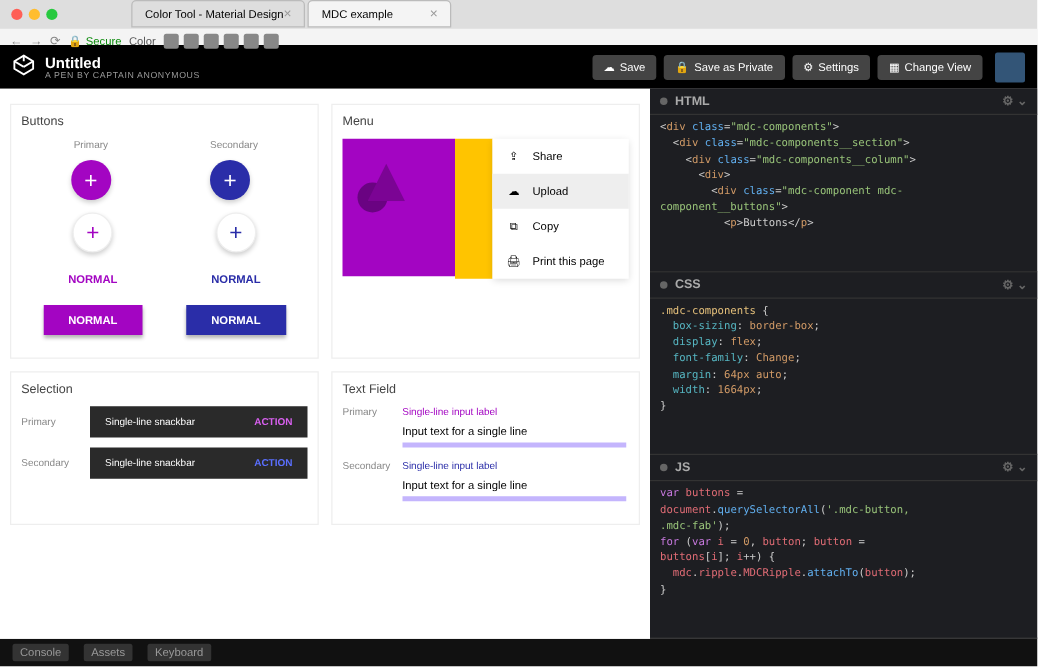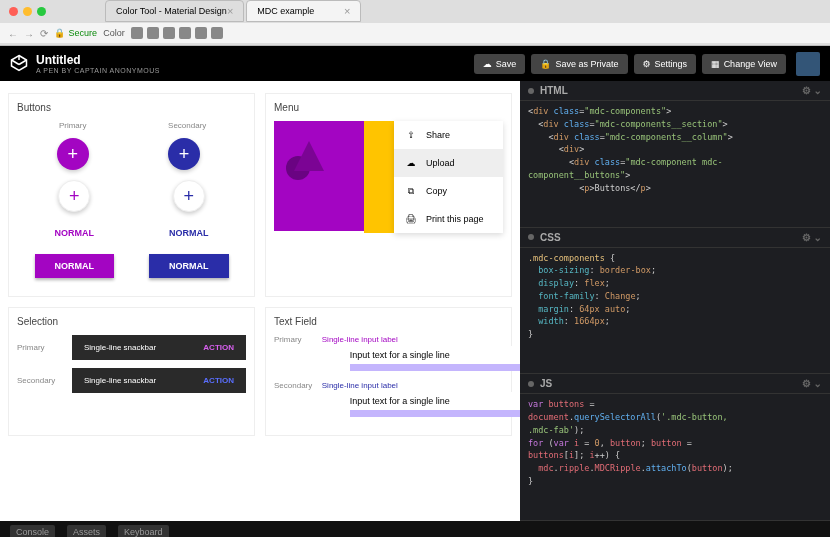--- a/index.html
+++ b/index.html
@@ -1,19 +1,19 @@
 <!DOCTYPE html>
 <html><head>
 <meta charset="utf-8">
 <style>
 * { box-sizing: border-box; margin: 0; padding: 0; }
 body { font-family: -apple-system, Helvetica, Arial, sans-serif; background: #fff; width: 830px; height: 537px; overflow: hidden; font-size: 10px; }
 
 
-.browser-chrome { background: #dedede; height: 46px; border-bottom: 1px solid #bbb; }
+.browser-chrome { background: #dedede; height: 36px; border-bottom: 1px solid #bbb; }
 .window-controls { display: flex; gap: 5px; padding: 7px 9px; float: left; }
 .wc { width: 9px; height: 9px; border-radius: 50%; }
 .wc.red { background: #ff5f56; } .wc.yellow { background: #ffbd2e; } .wc.green { background: #27c93f; }
 .tabs { display: flex; padding-left: 50px; }
 .tab { padding: 5px 10px; background: #f4f4f4; border: 1px solid #bbb; border-top-left-radius: 4px; border-top-right-radius: 4px; font-size: 9px; min-width: 115px; height: 22px; display: flex; align-items: center; justify-content: space-between; margin-right: 2px; }
 .tab.inactive { background: #dedede; }
 .tab-close { color: #999; font-size: 11px; }
 .addr-bar { clear: both; display: flex; align-items: center; padding: 4px 8px; background: #f4f4f4; gap: 6px; }
 .nav-arrow { color: #888; }
 .secure { color: #0a8a0a; font-size: 9px; display: flex; align-items: center; gap: 3px; }
@@ -65,21 +65,21 @@
 
 .selection-card .snack-row { display: flex; align-items: center; gap: 10px; margin-bottom: 8px; }
 .snack-label { font-size: 8px; color: #888; width: 45px; }
 .snackbar { background: #2a2a2a; color: #fff; padding: 8px 12px; font-size: 8px; display: flex; align-items: center; justify-content: space-between; flex: 1; }
 .snack-action.primary { color: #d860ef; font-weight: 600; }
 .snack-action.secondary { color: #5a6fff; font-weight: 600; }
 
 .tf-row { margin-bottom: 10px; }
 .tf-label { font-size: 8px; color: #a305c2; margin-bottom: 2px; }
 .tf-label.secondary { color: #2a2da8; }
-.tf-input { width: 100%; border: none; border-bottom: 7px solid #c4b5fd; padding: 4px 0; font-size: 9px; margin-left: 28px; }
+.tf-input { width: 100%; border: none; border-bottom: 4px solid #c4b5fd; padding: 4px 0; font-size: 9px; }
 .tf-side { font-size: 8px; color: #888; width: 45px; display: inline-block; vertical-align: top; }
 .tf-content { display: inline-block; width: calc(100% - 50px); }
 
 
 .editor { flex: 1; border-bottom: 1px solid #333; min-height: 0; overflow: hidden; }
 .editor-header { background: #1d1e22; color: #aaa; padding: 4px 8px; font-size: 10px; font-weight: 600; display: flex; align-items: center; border-bottom: 1px solid #333; }
 .editor-header .dot { width: 6px; height: 6px; background: #666; border-radius: 50%; margin-right: 6px; }
 .editor-header .gear { margin-left: auto; color: #666; }
 .editor-code { padding: 4px 8px; font-family: Monaco, Consolas, monospace; font-size: 8.5px; line-height: 1.5; color: #ccc; white-space: pre; overflow: hidden; }
 .t-tag { color: #d19a66; } .t-attr { color: #61afef; } .t-str { color: #98c379; } .t-sel { color: #e5c07b; } .t-prop { color: #56b6c2; } .t-val { color: #d19a66; } .t-kw { color: #c678dd; } .t-var { color: #e06c75; } .t-func { color: #61afef; } .t-num { color: #d19a66; }

